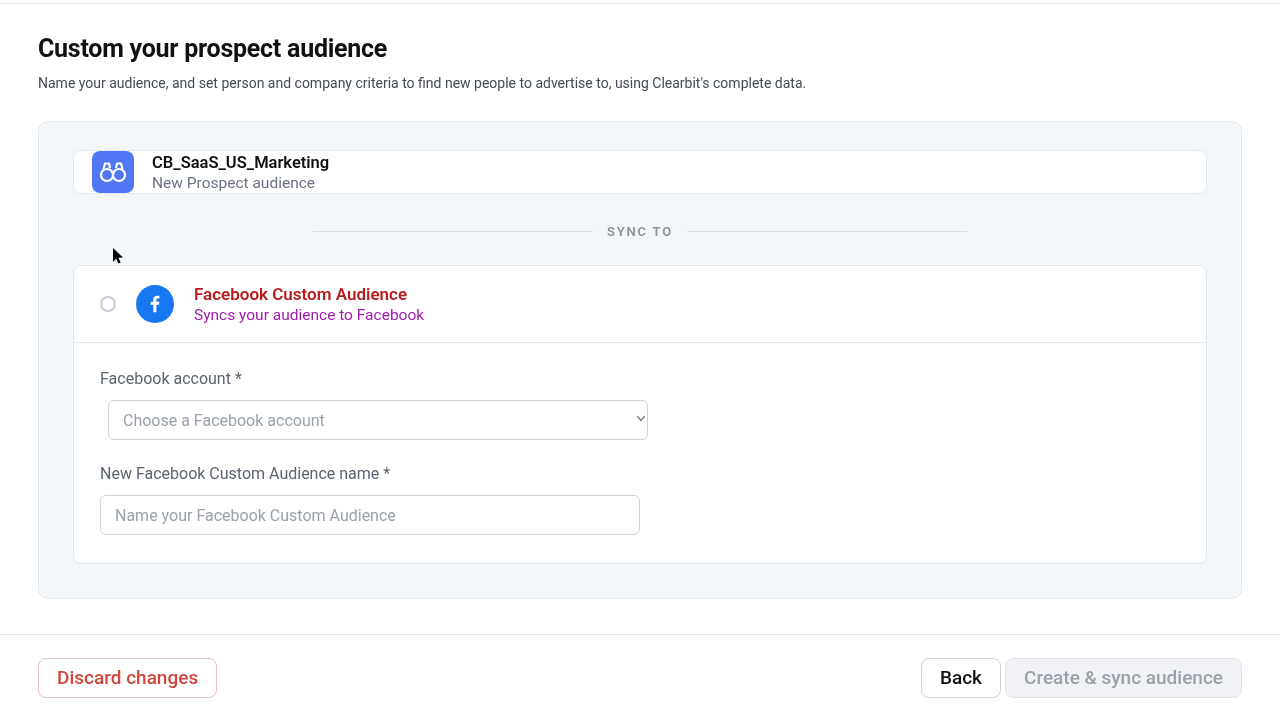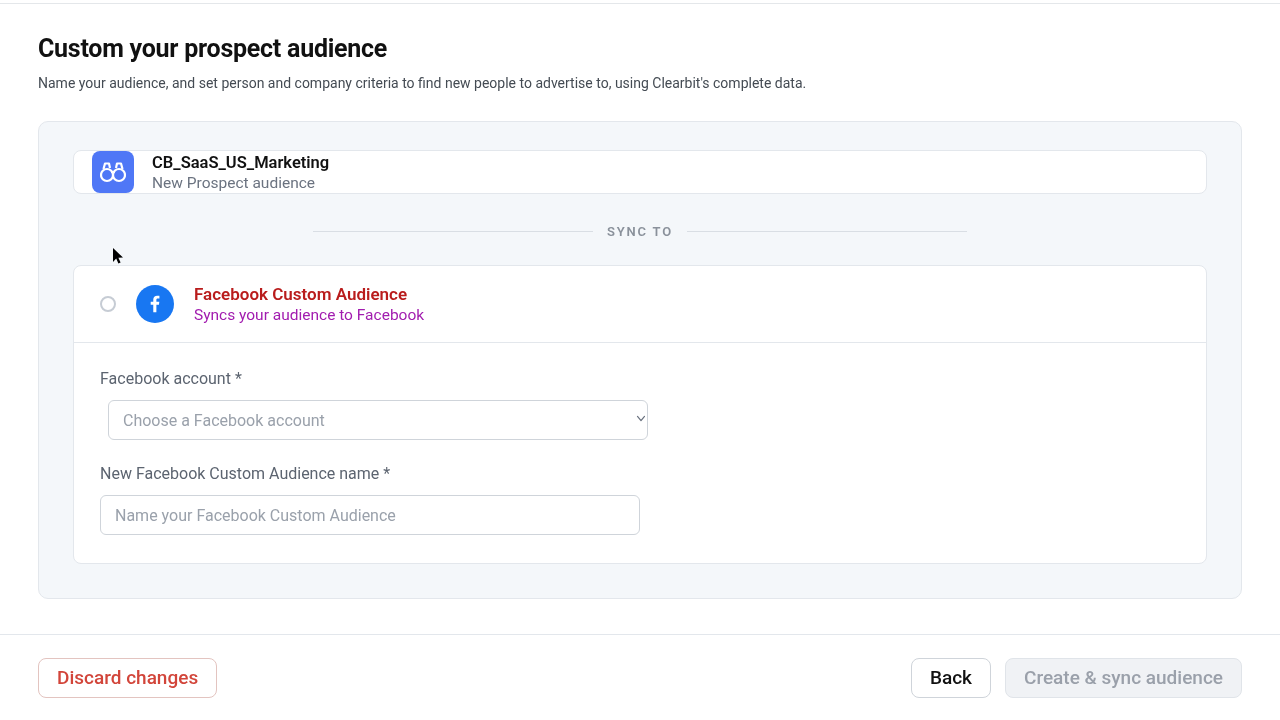--- a/index.html
+++ b/index.html
@@ -97,21 +97,21 @@
       background:#fff;
     }
     .btn {
       height:40px; padding:0 18px;
       border:1px solid #cfd4da; border-radius:8px;
       background:#fff; font-size:19px; font-weight:500;
       cursor:pointer;
     }
     .btn-danger { color:#d2453a; border-color:#e3c4c0; }
     .btn-back { color:#111; }
-    .footer-right { display:flex; gap:14px; }
+    .footer-right { display:flex; gap:4px; }
     .btn-create {
       background:#f0f2f5; color:#9aa0aa; border-color:#e0e4e9; cursor:not-allowed;
     }
 
     
     .cursor-arrow {
       position:absolute; left:113px; top:248px; pointer-events:none;
     }
   </style>
 </head>

